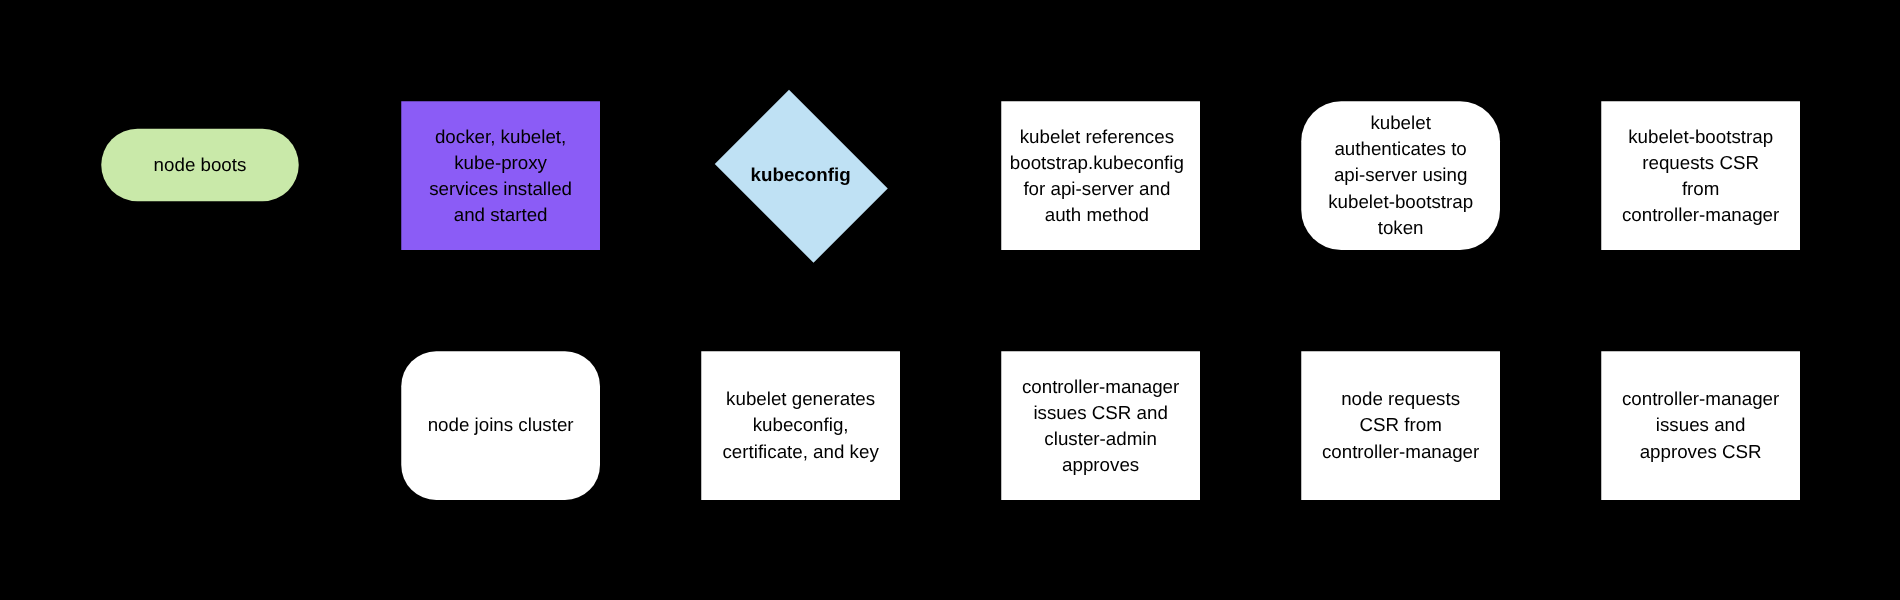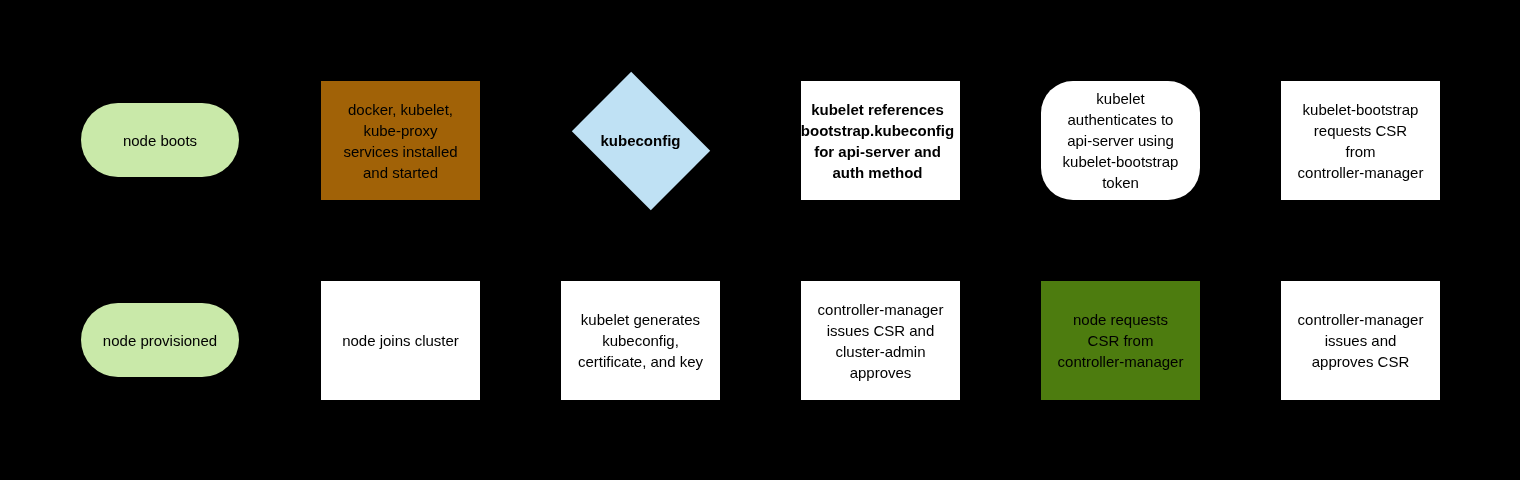--- a/index.html
+++ b/index.html
@@ -38,21 +38,20 @@
     border-radius: 37px;
   }
   
   .shape-process {
     background: #ffffff;
   }
   
   .shape-process.overflow .label {
     width: 172px;
     margin-left: -6px;
-    font-weight: bold;
   }
   
   .shape-decision {
     background: transparent;
   }
   .shape-decision .diamond {
     position: absolute;
     left: 50%;
     top: 50%;
     width: 84px;
@@ -65,24 +64,24 @@
   .shape-decision .label {
     position: relative;
     z-index: 2;
     font-weight: bold;
   }
 </style>
 </head>
 <body>
 
 <div id="canvas" style="background: rgb(0, 0, 0);">
-    <div class="node shape-terminator" style="left: 81px; top: 103px; width: 158px; height: 74px; background: rgb(201, 233, 169); align-items: center;">
+    <div class="node shape-terminator" style="left: 81px; top: 103px; width: 158px; height: 58px; background: rgb(201, 233, 169); align-items: center;">
       <span class="label">node boots</span>
     </div>
-    <div class="node shape-process" style="left: 321px; top: 81px; width: 159px; height: 119px; background: #a16207;">
+    <div class="node shape-process" style="left: 321px; top: 81px; width: 159px; height: 119px; background: #8b5cf6;">
       <span class="label">docker, kubelet,
 kube-proxy
 services installed
 and started</span>
     </div>
     <div class="node shape-decision" style="left: 561px; top: 81px; width: 159px; height: 119px;">
       <div class="diamond" style="background: rgb(191, 225, 244);"></div>
       <span class="label">kubeconfig</span>
     </div>
     <div class="node shape-process overflow" style="left: 801px; top: 81px; width: 159px; height: 119px; background: rgb(255, 255, 255);">
@@ -97,38 +96,35 @@
 api-server using
 kubelet-bootstrap
 token</span>
     </div>
     <div class="node shape-process" style="left: 1281px; top: 81px; width: 159px; height: 119px; background: rgb(255, 255, 255);">
       <span class="label">kubelet-bootstrap
 requests CSR
 from
 controller-manager</span>
     </div>
-    <div class="node shape-terminator" style="left: 81px; top: 303px; width: 158px; height: 74px; background: rgb(201, 233, 169);">
-      <span class="label">node provisioned</span>
-    </div>
-    <div class="node shape-process" style="left: 321px; top: 281px; width: 159px; height: 119px; background: rgb(255, 255, 255);">
+    <div class="node shape-process" style="left: 321px; top: 281px; width: 159px; height: 119px; background: rgb(255, 255, 255); border-radius: 28px;">
       <span class="label">node joins cluster</span>
     </div>
     <div class="node shape-process" style="left: 561px; top: 281px; width: 159px; height: 119px; background: rgb(255, 255, 255); justify-content: center;">
       <span class="label">kubelet generates
 kubeconfig,
 certificate, and key</span>
     </div>
     <div class="node shape-process" style="left: 801px; top: 281px; width: 159px; height: 119px; background: rgb(255, 255, 255);">
       <span class="label">controller-manager
 issues CSR and
 cluster-admin
 approves</span>
     </div>
-    <div class="node shape-process" style="left: 1041px; top: 281px; width: 159px; height: 119px; background: #4d7c0f;">
+    <div class="node shape-process" style="left: 1041px; top: 281px; width: 159px; height: 119px; background: #ffffff;">
       <span class="label">node requests
 CSR from
 controller-manager</span>
     </div>
     <div class="node shape-process" style="left: 1281px; top: 281px; width: 159px; height: 119px; background: rgb(255, 255, 255);">
       <span class="label">controller-manager
 issues and
 approves CSR</span>
     </div>
   </div>

